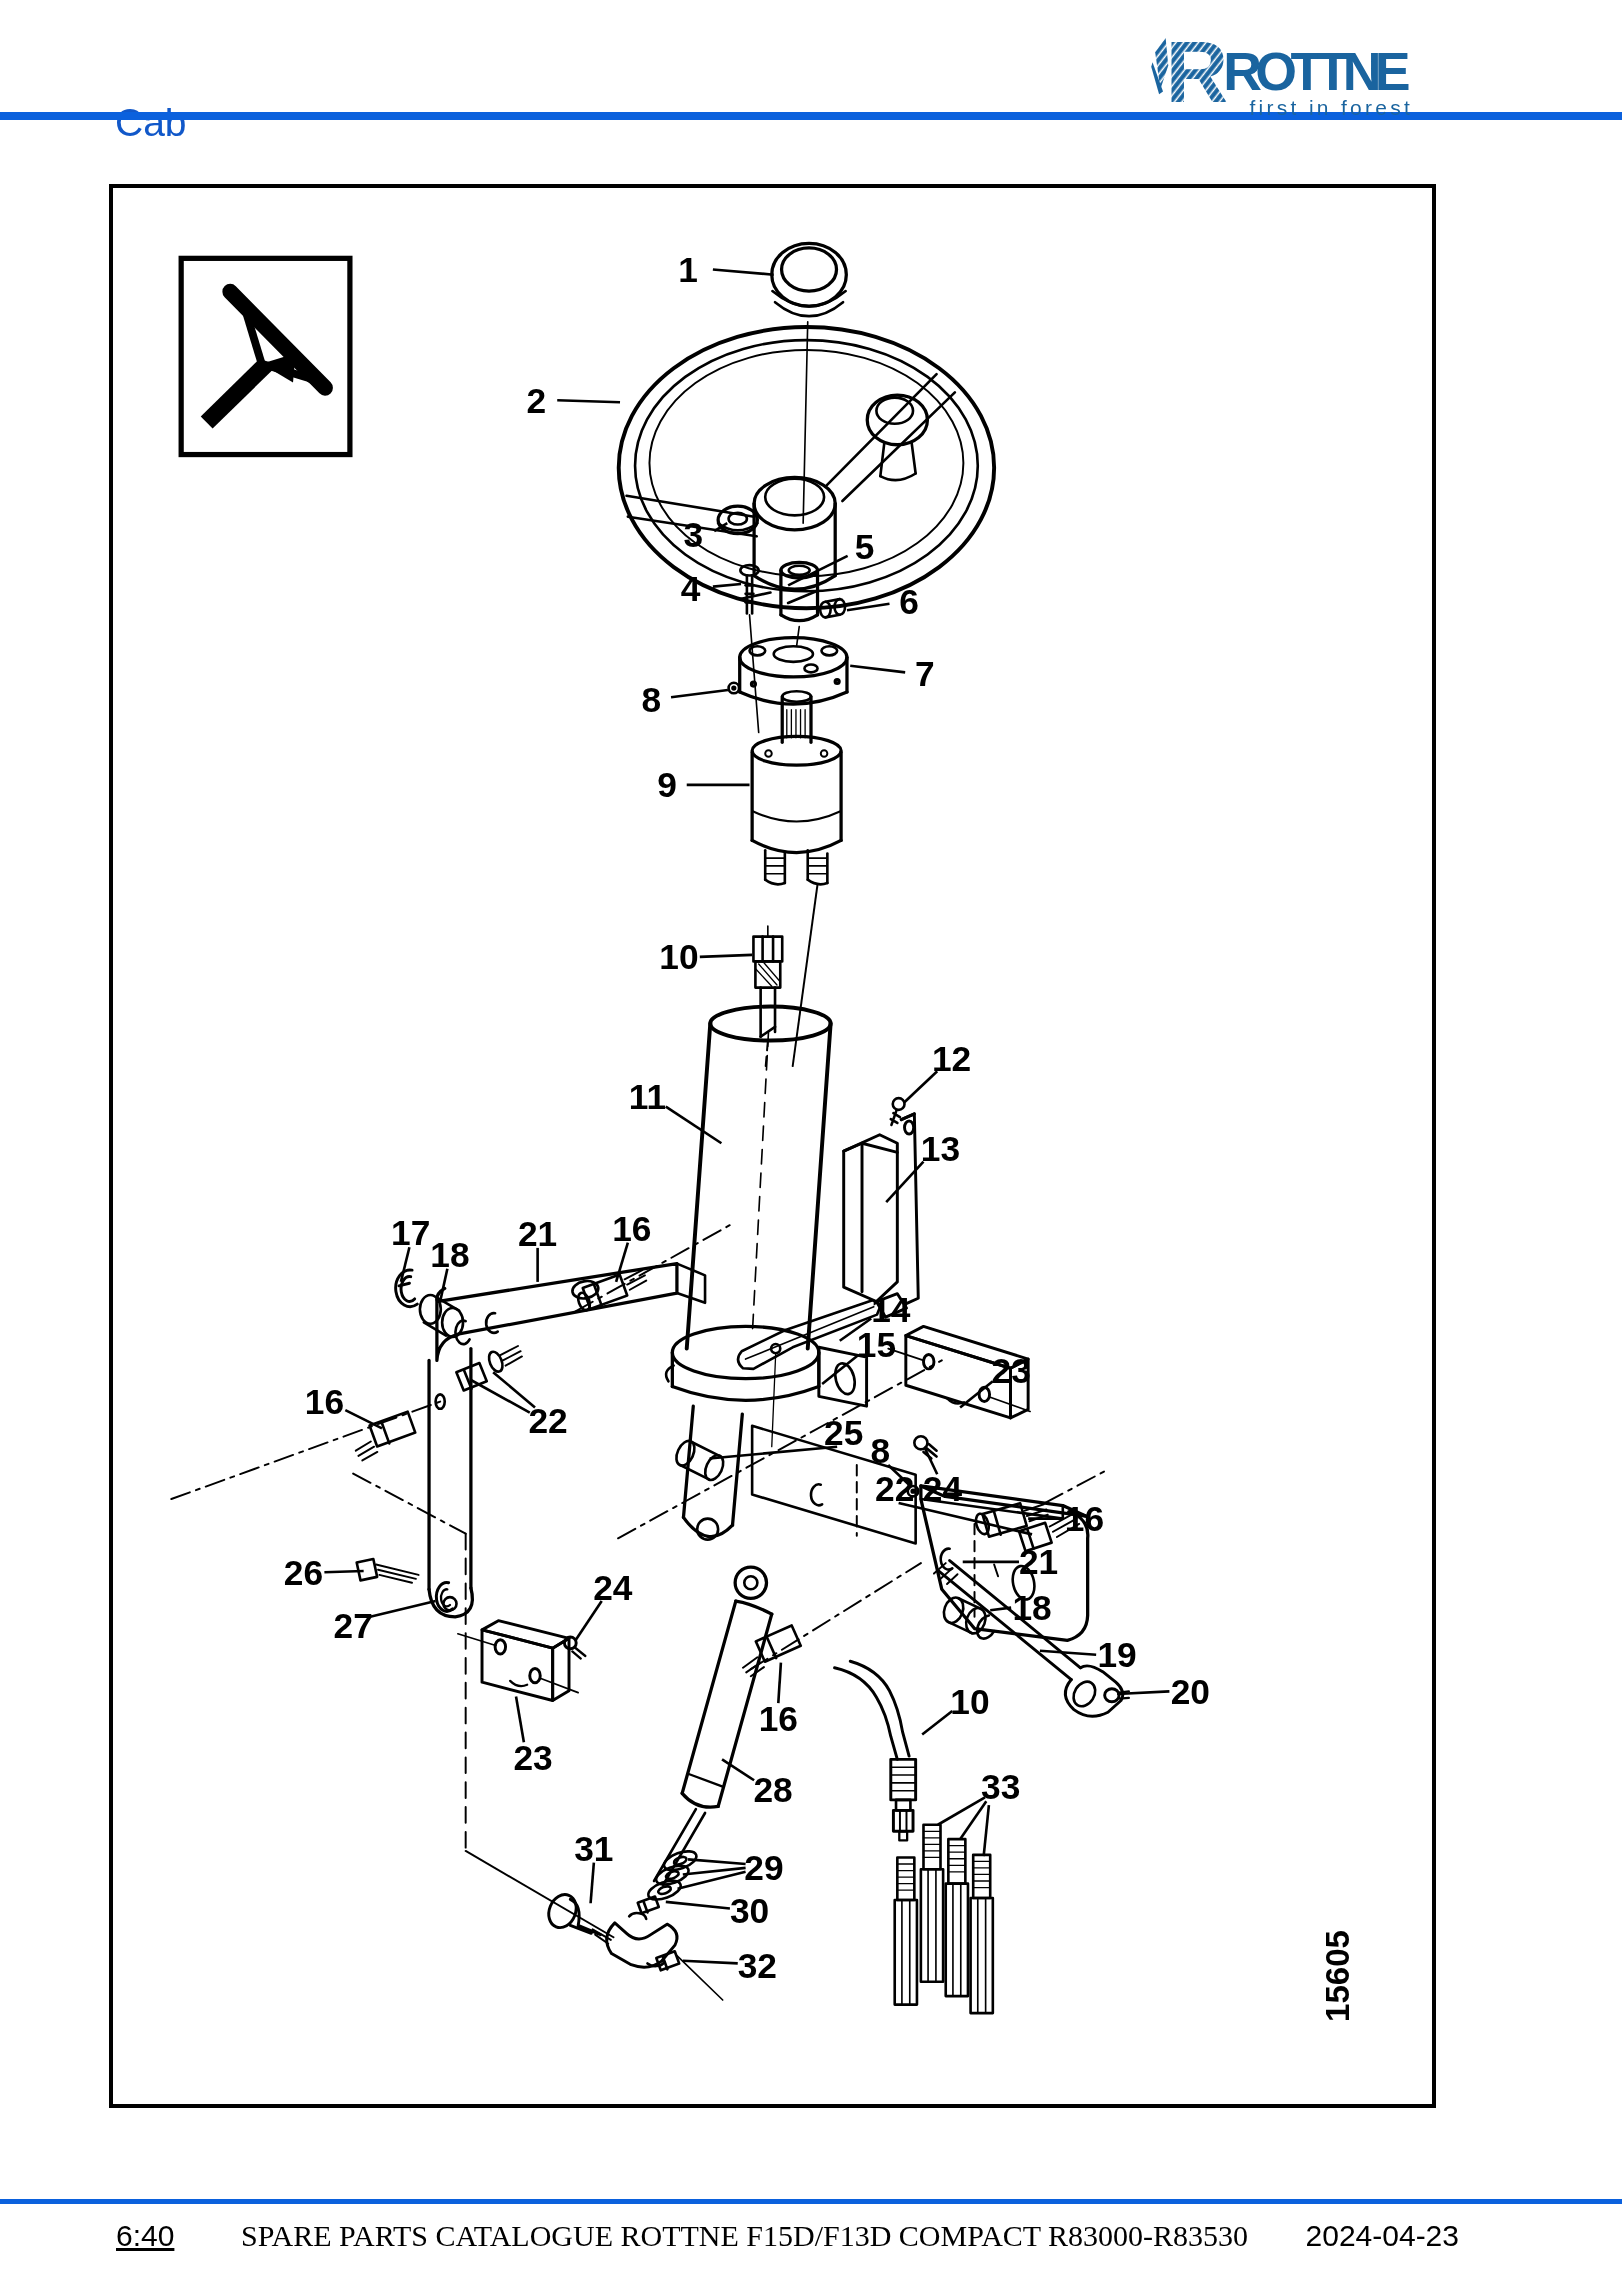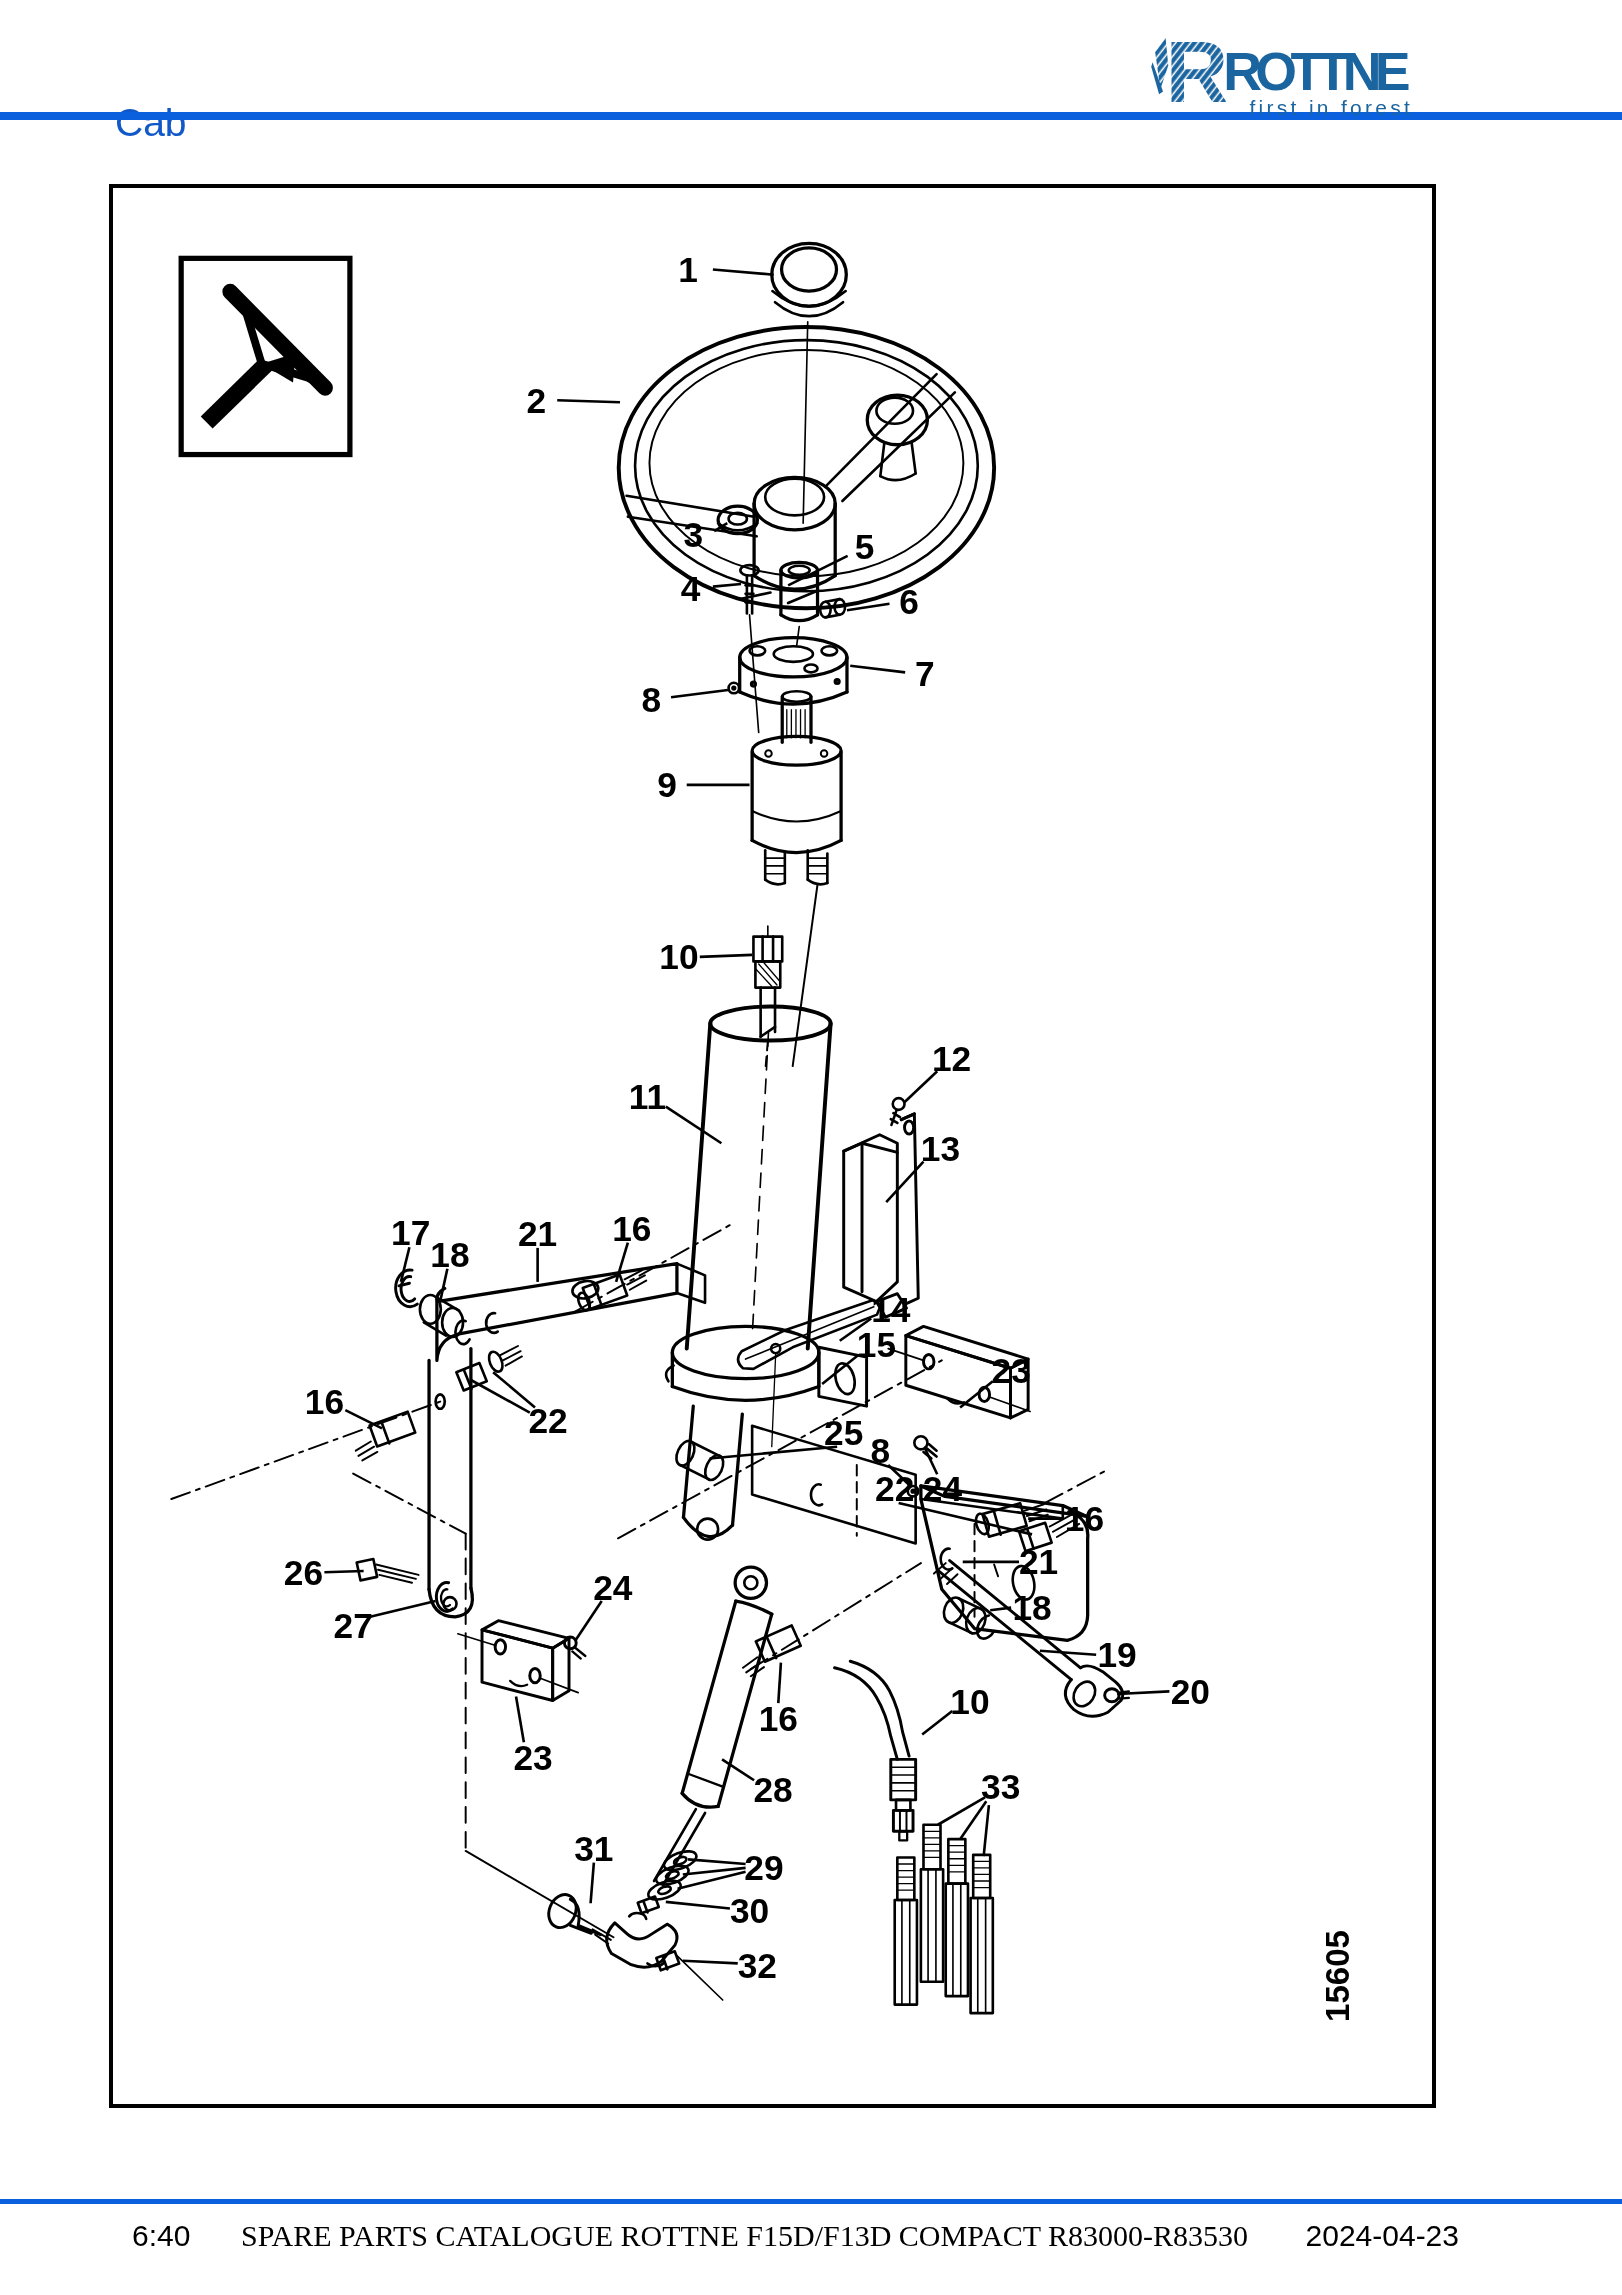--- a/index.html
+++ b/index.html
@@ -7,21 +7,21 @@
   .abs{position:absolute;}
   #page-title{left:115px;top:61px;font-size:39px;color:#1158c9;margin-top:40px;}
   #top-rule{left:0;top:112px;width:1622px;height:7.9px;background:#0b61dd;}
   #logo{left:1146px;top:26px;}
   #frame{left:109px;top:184px;width:1327px;height:1924px;border:4.6px solid #000;box-sizing:border-box;}
   #diagram-svg{left:0;top:0;width:1622px;height:2295px;}
   svg .callout-num{font:700 54px "Liberation Sans",sans-serif;fill:#000;text-anchor:middle;}
   #figure-number{left:1338px;top:1976px;transform:translate(-50%,-50%) rotate(-90deg);font-weight:700;font-size:33px;color:#000;white-space:nowrap;}
   #footer-rule{left:0;top:2199px;width:1622px;height:4.6px;background:#0b61dd;}
   .footer-text{top:2219px;font-size:30px;color:#000;white-space:nowrap;}
-  #footer-page{left:132px;}
+  #footer-page{left:116px;text-decoration:underline;}
   #footer-catalog{left:241px;font-family:Liberation Serif, serif;}
   #footer-date{right:163px;margin-left:47px;}
 </style>
 </head>
 <body>
 
 <div class="abs" id="page-title">Cab</div>
 <div class="abs" id="top-rule"></div>
 
 <svg class="abs" id="logo" width="275" height="105" viewBox="0 0 420 160">

